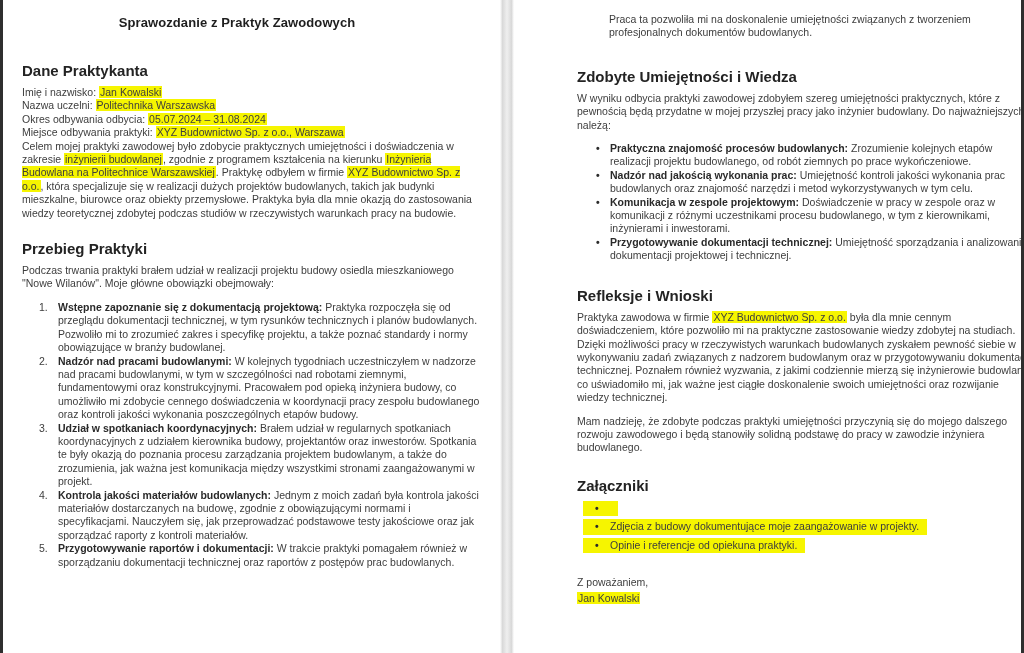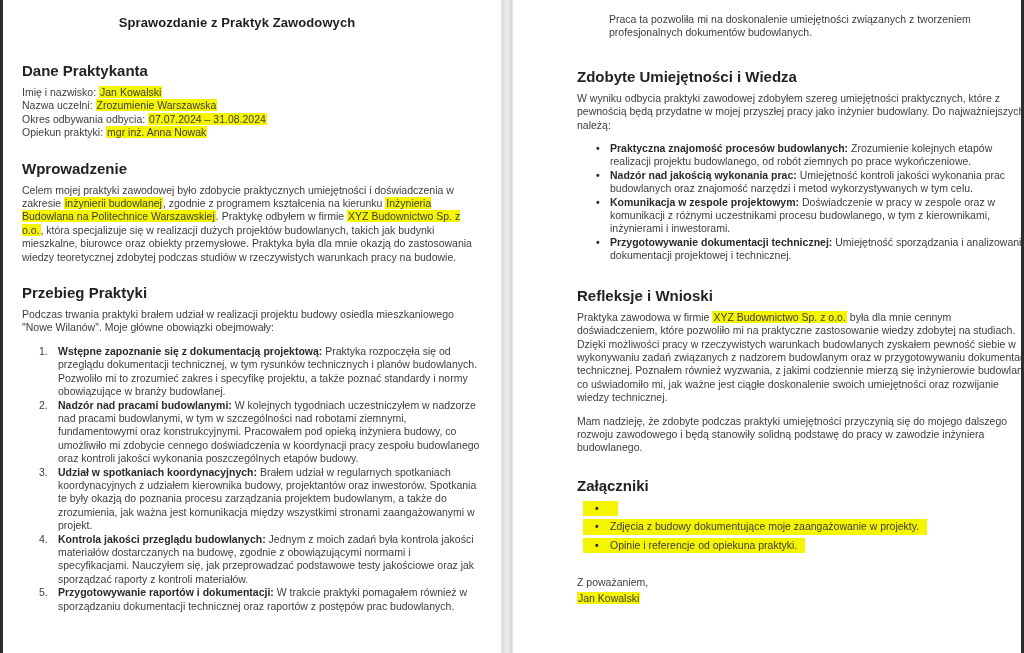--- a/index.html
+++ b/index.html
@@ -63,46 +63,45 @@
 
   <div class="edge-strip left"></div>
 
   <div class="page page-left">
     <div class="content-left">
 
       <h1>Sprawozdanie z Praktyk Zawodowych</h1>
 
       <h2 class="m-dane">Dane Praktykanta</h2>
       <p class="line"><span>Imię i nazwisko: </span><mark>Jan Kowalski</mark></p>
-      <p class="line"><span>Nazwa uczelni: </span><mark>Zrozumienie Warszawska</mark></p>
-      <p class="line"><span>Okres odbywania odbycia: </span><mark>07.07.2024 – 31.08.2024</mark></p>
-      <p class="line"><span>Opiekun praktyki: </span><mark>mgr inż. Anna Nowak</mark></p>
+      <p class="line"><span>Nazwa uczelni: </span><mark>Politechnika Warszawska</mark></p>
+      <p class="line"><span>Okres odbywania odbycia: </span><mark>05.07.2024 – 31.08.2024</mark></p>
+      <p class="line"><span>Miejsce odbywania praktyki: </span><mark>XYZ Budownictwo Sp. z o.o., Warszawa</mark></p>
 
-      <h2>Wprowadzenie</h2>
       <p><span>Celem mojej praktyki zawodowej było zdobycie praktycznych umiejętności i doświadczenia w zakresie </span><mark>inżynierii budowlanej</mark><span>, zgodnie z programem kształcenia na kierunku </span><mark>Inżynieria Budowlana na Politechnice Warszawskiej</mark><span>. Praktykę odbyłem w firmie </span><mark>XYZ Budownictwo Sp. z o.o.</mark><span>, która specjalizuje się w realizacji dużych projektów budowlanych, takich jak budynki mieszkalne, biurowce oraz obiekty przemysłowe. Praktyka była dla mnie okazją do zastosowania wiedzy teoretycznej zdobytej podczas studiów w rzeczywistych warunkach pracy na budowie.</span></p>
 
       <h2>Przebieg Praktyki</h2>
       <p><span>Podczas trwania praktyki brałem udział w realizacji projektu budowy osiedla mieszkaniowego "Nowe Wilanów". Moje główne obowiązki obejmowały:</span></p>
 
       <div class="list">
         <div class="oli">
           <span class="num">1.</span>
           <div class="li-body"><span class="b">Wstępne zapoznanie się z dokumentacją projektową:</span><span> Praktyka rozpoczęła się od przeglądu dokumentacji technicznej, w tym rysunków technicznych i planów budowlanych. Pozwoliło mi to zrozumieć zakres i specyfikę projektu, a także poznać standardy i normy obowiązujące w branży budowlanej.</span></div>
         </div>
         <div class="oli">
           <span class="num">2.</span>
           <div class="li-body"><span class="b">Nadzór nad pracami budowlanymi:</span><span> W kolejnych tygodniach uczestniczyłem w nadzorze nad pracami budowlanymi, w tym w szczególności nad robotami ziemnymi, fundamentowymi oraz konstrukcyjnymi. Pracowałem pod opieką inżyniera budowy, co umożliwiło mi zdobycie cennego doświadczenia w koordynacji pracy zespołu budowlanego oraz kontroli jakości wykonania poszczególnych etapów budowy.</span></div>
         </div>
         <div class="oli">
           <span class="num">3.</span>
           <div class="li-body"><span class="b">Udział w spotkaniach koordynacyjnych:</span><span> Brałem udział w regularnych spotkaniach koordynacyjnych z udziałem kierownika budowy, projektantów oraz inwestorów. Spotkania te były okazją do poznania procesu zarządzania projektem budowlanym, a także do zrozumienia, jak ważna jest komunikacja między wszystkimi stronami zaangażowanymi w projekt.</span></div>
         </div>
         <div class="oli">
           <span class="num">4.</span>
-          <div class="li-body"><span class="b">Kontrola jakości przeglądu budowlanych:</span><span> Jednym z moich zadań była kontrola jakości materiałów dostarczanych na budowę, zgodnie z obowiązującymi normami i specyfikacjami. Nauczyłem się, jak przeprowadzać podstawowe testy jakościowe oraz jak sporządzać raporty z kontroli materiałów.</span></div>
+          <div class="li-body"><span class="b">Kontrola jakości materiałów budowlanych:</span><span> Jednym z moich zadań była kontrola jakości materiałów dostarczanych na budowę, zgodnie z obowiązującymi normami i specyfikacjami. Nauczyłem się, jak przeprowadzać podstawowe testy jakościowe oraz jak sporządzać raporty z kontroli materiałów.</span></div>
         </div>
         <div class="oli">
           <span class="num">5.</span>
           <div class="li-body"><span class="b">Przygotowywanie raportów i dokumentacji:</span><span> W trakcie praktyki pomagałem również w sporządzaniu dokumentacji technicznej oraz raportów z postępów prac budowlanych.</span></div>
         </div>
       </div>
 
     </div>
   </div>
 

